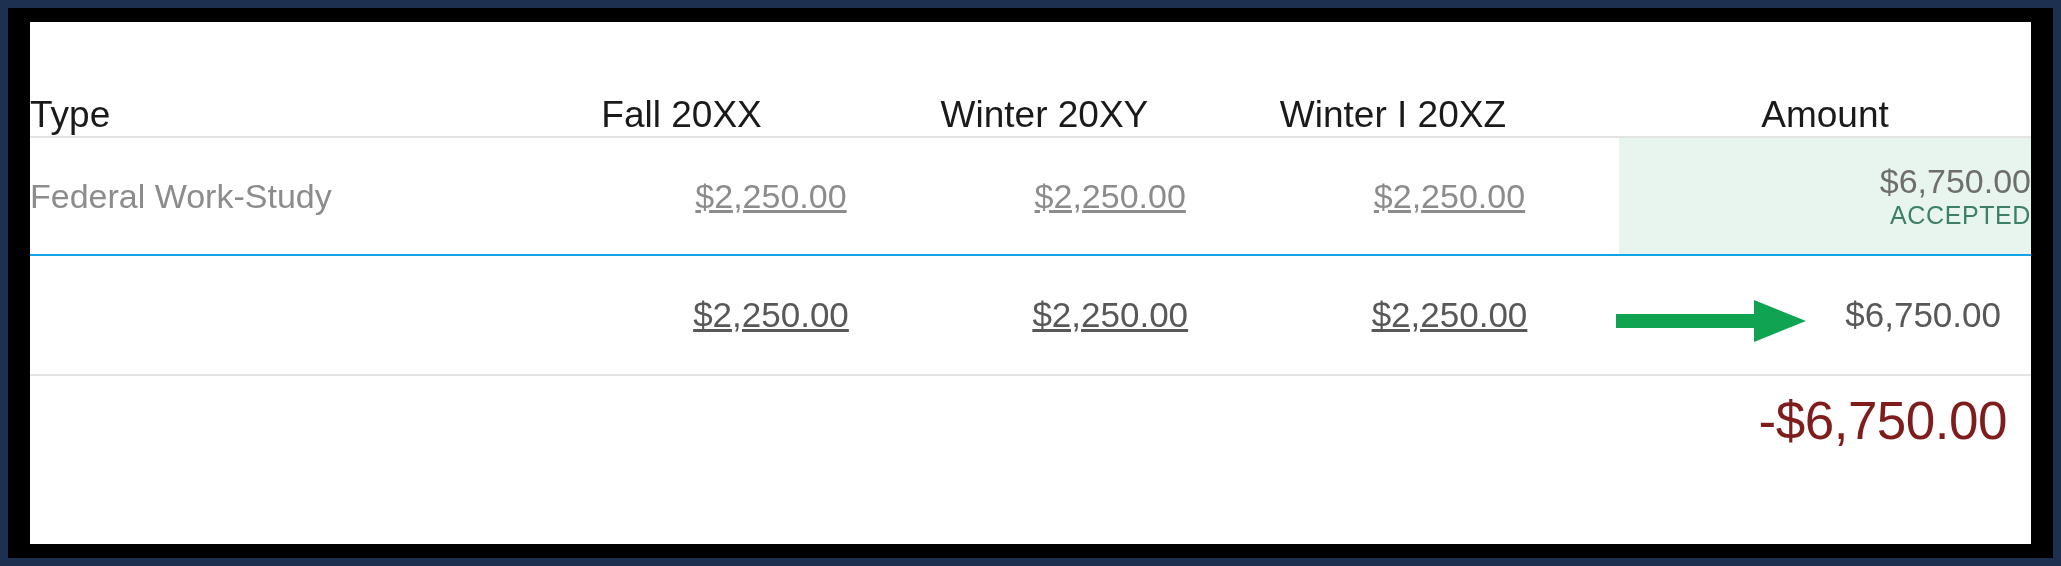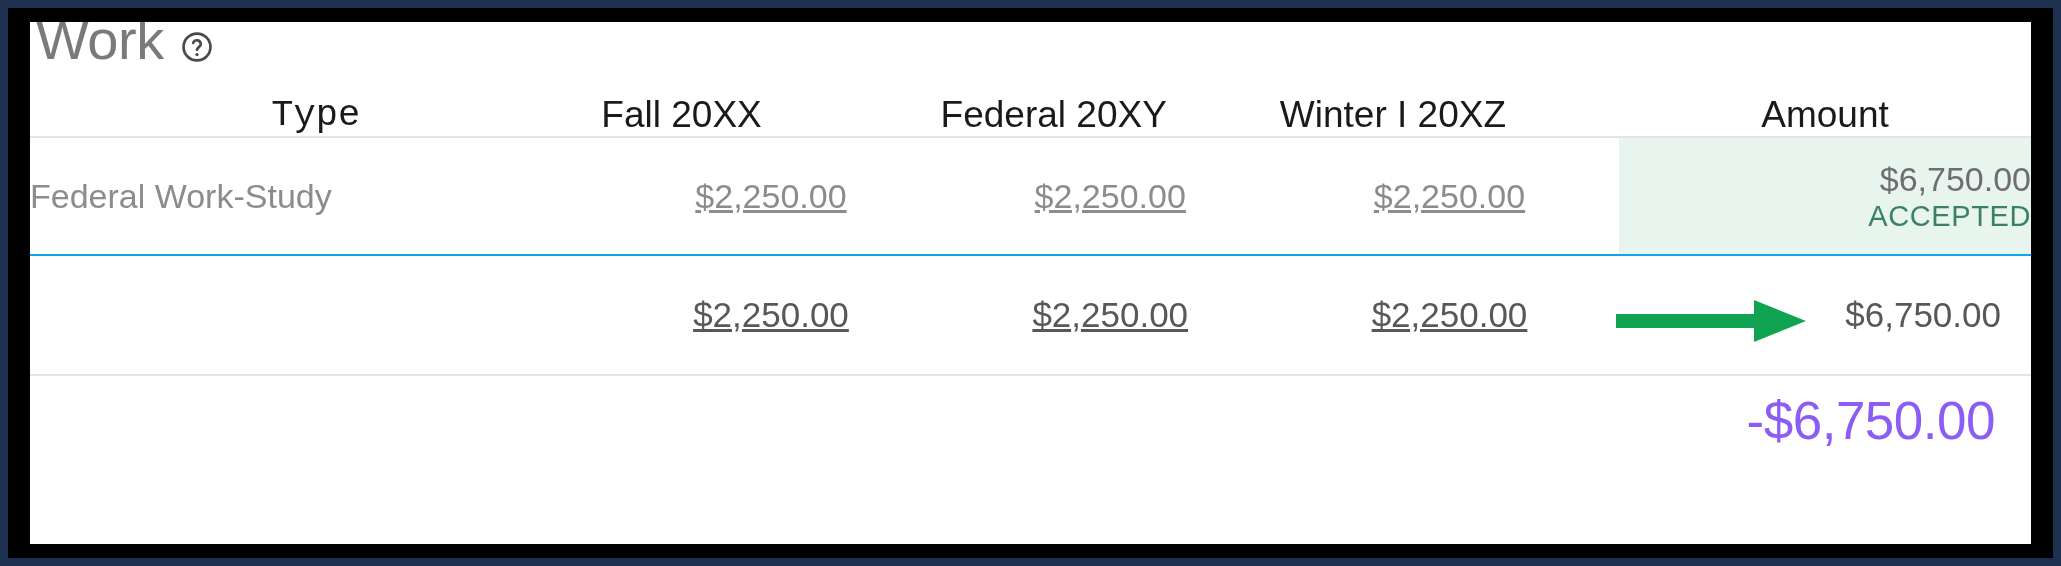--- a/index.html
+++ b/index.html
@@ -86,21 +86,21 @@
   
   tr.header-row { height: 0; }
   .header-row th {
     height: 112px;
     padding-top: 72px;
     font-size: 37px;
     font-weight: 400;
     color: #1a1a1a;
     border-bottom: 2px solid #e4e4e4;
   }
-  .th-type   { text-align: center; padding-left: 24px; font-family: Liberation Mono, monospace; }
+  .th-type   { text-align: left; padding-left: 24px; }
   .th-term   { text-align: left; }
   .th-amount { padding-right: 36px; }
 
   
   .award-row td {
     height: 118px;
     border-bottom: 2px solid #0ea5e9;
     font-size: 34px;
     font-weight: 400;
     color: #8c8c8c;
@@ -114,44 +114,44 @@
     padding-right: 30px;
     line-height: 1.18;
   }
   .amount-value {
     display: block;
     font-size: 34px;
     color: #6e6e6e;
   }
   .status-badge {
     display: block;
-    font-size: 29px;
+    font-size: 25px;
     color: #3c8068;
     letter-spacing: 0.6px;
   }
 
   
   .totals-row td {
     height: 120px;
     border-bottom: 2px solid #e4e4e4;
     font-size: 35px;
     font-weight: 400;
     color: #58585a;
   }
   .totals-row .td-term   { text-align: center; }
   .totals-row .td-amount { text-align: right; padding-right: 30px; }
 
   
   .net-row td {
     height: 100px;
     text-align: right;
-    padding-right: 36px;
+    padding-right: 24px;
     font-size: 53px;
     font-weight: 400;
-    color: #8b5cf6;
+    color: #7f1d1d;
     vertical-align: top;
     padding-top: 14px;
     letter-spacing: -0.5px;
   }
 
   
   #annotation-arrow {
     position: absolute;
     left: 1586px;
     top: 276px;
@@ -161,45 +161,35 @@
   }
   #annotation-arrow svg { display: block; }
 </style>
 </head>
 <body>
 
 <div id="screenshot-frame">
   <div id="inner-frame">
     <div id="content-panel">
 
-      <div class="section-header">
-        <span class="section-title">Work</span>
-        <span class="help-icon">
-          <svg width="34" height="34" viewBox="0 0 24 24" fill="none" stroke="#4a4a4a" stroke-width="1.9">
-            <circle cx="12" cy="12" r="9.5"></circle>
-            <path d="M9.3 9.1a2.75 2.75 0 0 1 5.35.9c0 1.85-2.65 2.3-2.65 4" stroke-linecap="round" fill="none"></path>
-            <circle cx="12" cy="17.3" r="1.15" fill="#4a4a4a" stroke="none"></circle>
-          </svg>
-        </span>
-      </div>
 
       <table class="fin-table">
         <colgroup>
           <col class="col-type">
           <col class="col-term">
           <col class="col-term">
           <col class="col-term">
           <col class="col-amount">
         </colgroup>
 
         <thead>
           <tr class="header-row">
             <th class="th-type">Type</th>
             <th class="th-term">Fall 20XX</th>
-            <th class="th-term">Federal 20XY</th>
+            <th class="th-term">Winter 20XY</th>
             <th class="th-term">Winter I 20XZ</th>
             <th class="th-amount">Amount</th>
           </tr>
         </thead>
 
         <tbody>
           <tr class="award-row">
             <td class="td-type">Federal Work-Study</td>
             <td class="td-term">$2,250.00</td>
             <td class="td-term">$2,250.00</td>

